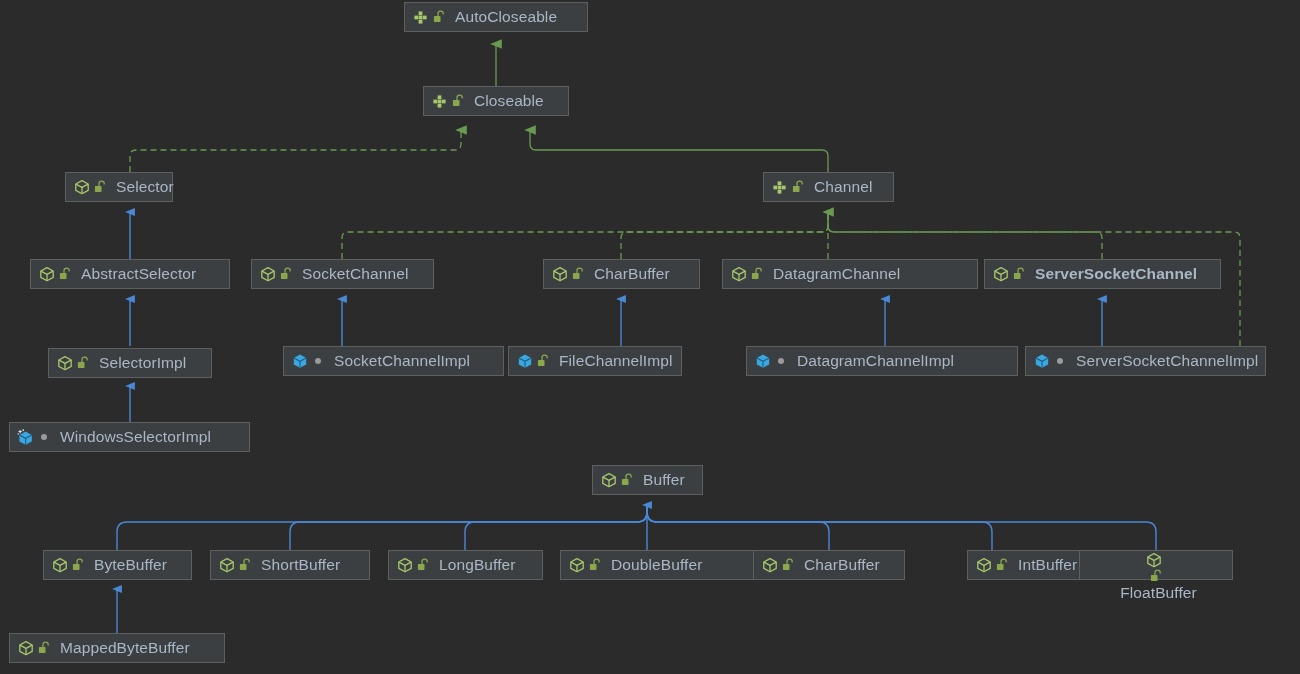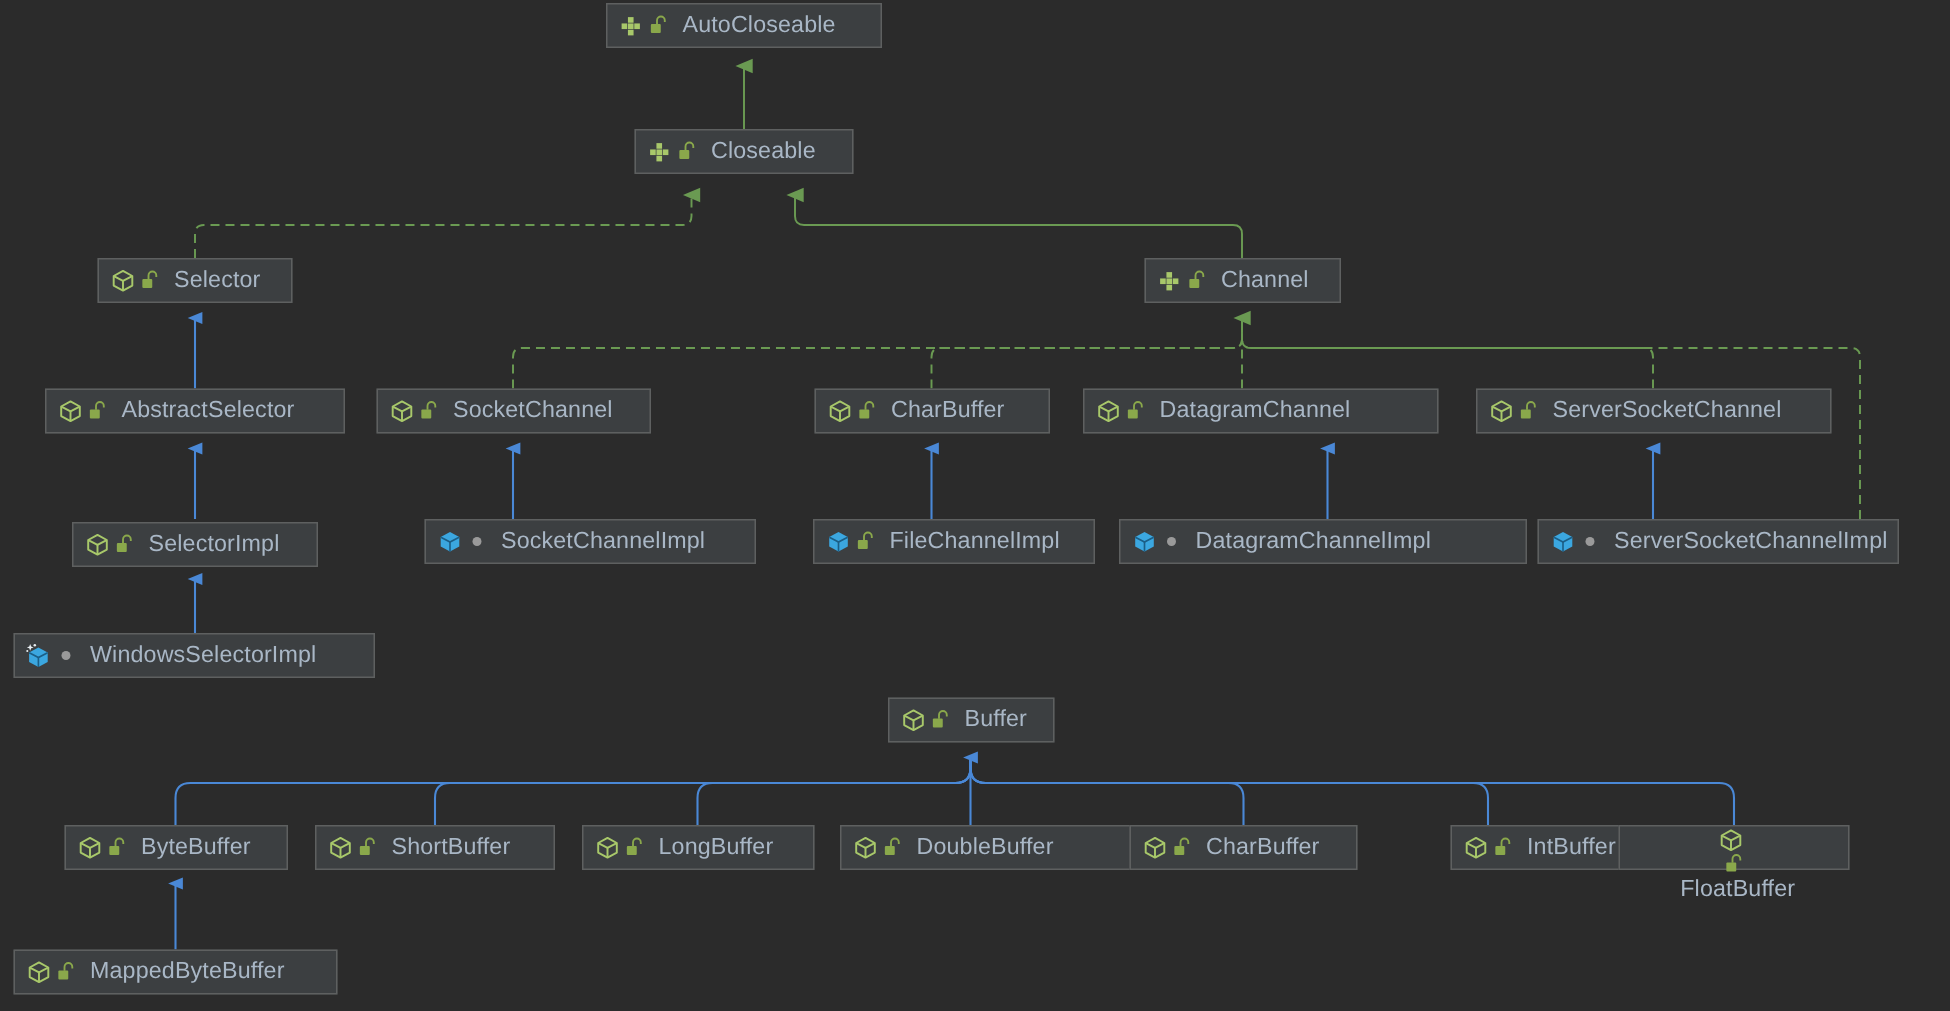--- a/index.html
+++ b/index.html
@@ -144,21 +144,21 @@
         </svg>
       </span>
       <span class="vis">
         <svg width="12" height="14" viewBox="0 0 12 14">
           <path d="M5.0,6.2 L5.0,3.6 A2.6,2.6 0 0 1 10.2,3.6 L10.2,4.6" fill="none" stroke="#8aa84b" stroke-width="1.25"></path>
           <rect x="0.9" y="6.0" width="6.6" height="6.0" rx="0.7" fill="#8aa84b"></rect>
         </svg>
       </span>
       <span class="label">Closeable</span>
     </div>
-    <div class="node" style="left: 65px; top: 172px; width: 130px;">
+    <div class="node" style="left: 65px; top: 172px; width: 108px;">
       <span class="ico">
         <svg width="16" height="16" viewBox="0 0 16 16">
           <g fill="none" stroke="#a8c86a" stroke-width="1.3" stroke-linejoin="round">
             <path d="M8,1.6 L14.2,5 L14.2,11.4 L8,14.7 L1.8,11.4 L1.8,5 Z"></path>
             <path d="M1.9,5.1 L8,8.3 L14.1,5.1"></path>
             <path d="M8,8.3 L8,14.6"></path>
           </g>
         </svg>
       </span>
       <span class="vis">
@@ -236,39 +236,39 @@
         </svg>
       </span>
       <span class="vis">
         <svg width="12" height="14" viewBox="0 0 12 14">
           <path d="M5.0,6.2 L5.0,3.6 A2.6,2.6 0 0 1 10.2,3.6 L10.2,4.6" fill="none" stroke="#8aa84b" stroke-width="1.25"></path>
           <rect x="0.9" y="6.0" width="6.6" height="6.0" rx="0.7" fill="#8aa84b"></rect>
         </svg>
       </span>
       <span class="label">CharBuffer</span>
     </div>
-    <div class="node" style="left: 722px; top: 259px; width: 237px;">
+    <div class="node" style="left: 722px; top: 259px; width: 256px;">
       <span class="ico">
         <svg width="16" height="16" viewBox="0 0 16 16">
           <g fill="none" stroke="#a8c86a" stroke-width="1.3" stroke-linejoin="round">
             <path d="M8,1.6 L14.2,5 L14.2,11.4 L8,14.7 L1.8,11.4 L1.8,5 Z"></path>
             <path d="M1.9,5.1 L8,8.3 L14.1,5.1"></path>
             <path d="M8,8.3 L8,14.6"></path>
           </g>
         </svg>
       </span>
       <span class="vis">
         <svg width="12" height="14" viewBox="0 0 12 14">
           <path d="M5.0,6.2 L5.0,3.6 A2.6,2.6 0 0 1 10.2,3.6 L10.2,4.6" fill="none" stroke="#8aa84b" stroke-width="1.25"></path>
           <rect x="0.9" y="6.0" width="6.6" height="6.0" rx="0.7" fill="#8aa84b"></rect>
         </svg>
       </span>
       <span class="label">DatagramChannel</span>
     </div>
-    <div class="node" style="left: 984px; top: 259px; width: 237px;">
+    <div class="node" style="left: 984px; top: 259px; width: 237px; font-weight: bold;">
       <span class="ico">
         <svg width="16" height="16" viewBox="0 0 16 16">
           <g fill="none" stroke="#a8c86a" stroke-width="1.3" stroke-linejoin="round">
             <path d="M8,1.6 L14.2,5 L14.2,11.4 L8,14.7 L1.8,11.4 L1.8,5 Z"></path>
             <path d="M1.9,5.1 L8,8.3 L14.1,5.1"></path>
             <path d="M8,8.3 L8,14.6"></path>
           </g>
         </svg>
       </span>
       <span class="vis">
@@ -303,21 +303,21 @@
           <path d="M8,1.6 L14.2,5 L14.2,11.4 L8,14.7 L1.8,11.4 L1.8,5 Z" fill="#3ba7e0"></path>
           <path d="M1.9,5.1 L8,8.3 L14.1,5.1" fill="none" stroke="#1b5e86" stroke-width="1.1"></path>
           <path d="M8,8.3 L8,14.6" fill="none" stroke="#1b5e86" stroke-width="1.1"></path>
         </svg>
       </span>
       <span class="vis">
         <span class="dot"></span>
       </span>
       <span class="label">SocketChannelImpl</span>
     </div>
-    <div class="node" style="left: 542px; top: 346px; width: 188px;">
+    <div class="node" style="left: 508px; top: 346px; width: 174px;">
       <span class="ico">
         <svg width="16" height="16" viewBox="0 0 16 16">
           <path d="M8,1.6 L14.2,5 L14.2,11.4 L8,14.7 L1.8,11.4 L1.8,5 Z" fill="#3ba7e0"></path>
           <path d="M1.9,5.1 L8,8.3 L14.1,5.1" fill="none" stroke="#1b5e86" stroke-width="1.1"></path>
           <path d="M8,8.3 L8,14.6" fill="none" stroke="#1b5e86" stroke-width="1.1"></path>
         </svg>
       </span>
       <span class="vis">
         <svg width="12" height="14" viewBox="0 0 12 14">
           <path d="M5.0,6.2 L5.0,3.6 A2.6,2.6 0 0 1 10.2,3.6 L10.2,4.6" fill="none" stroke="#8aa84b" stroke-width="1.25"></path>

